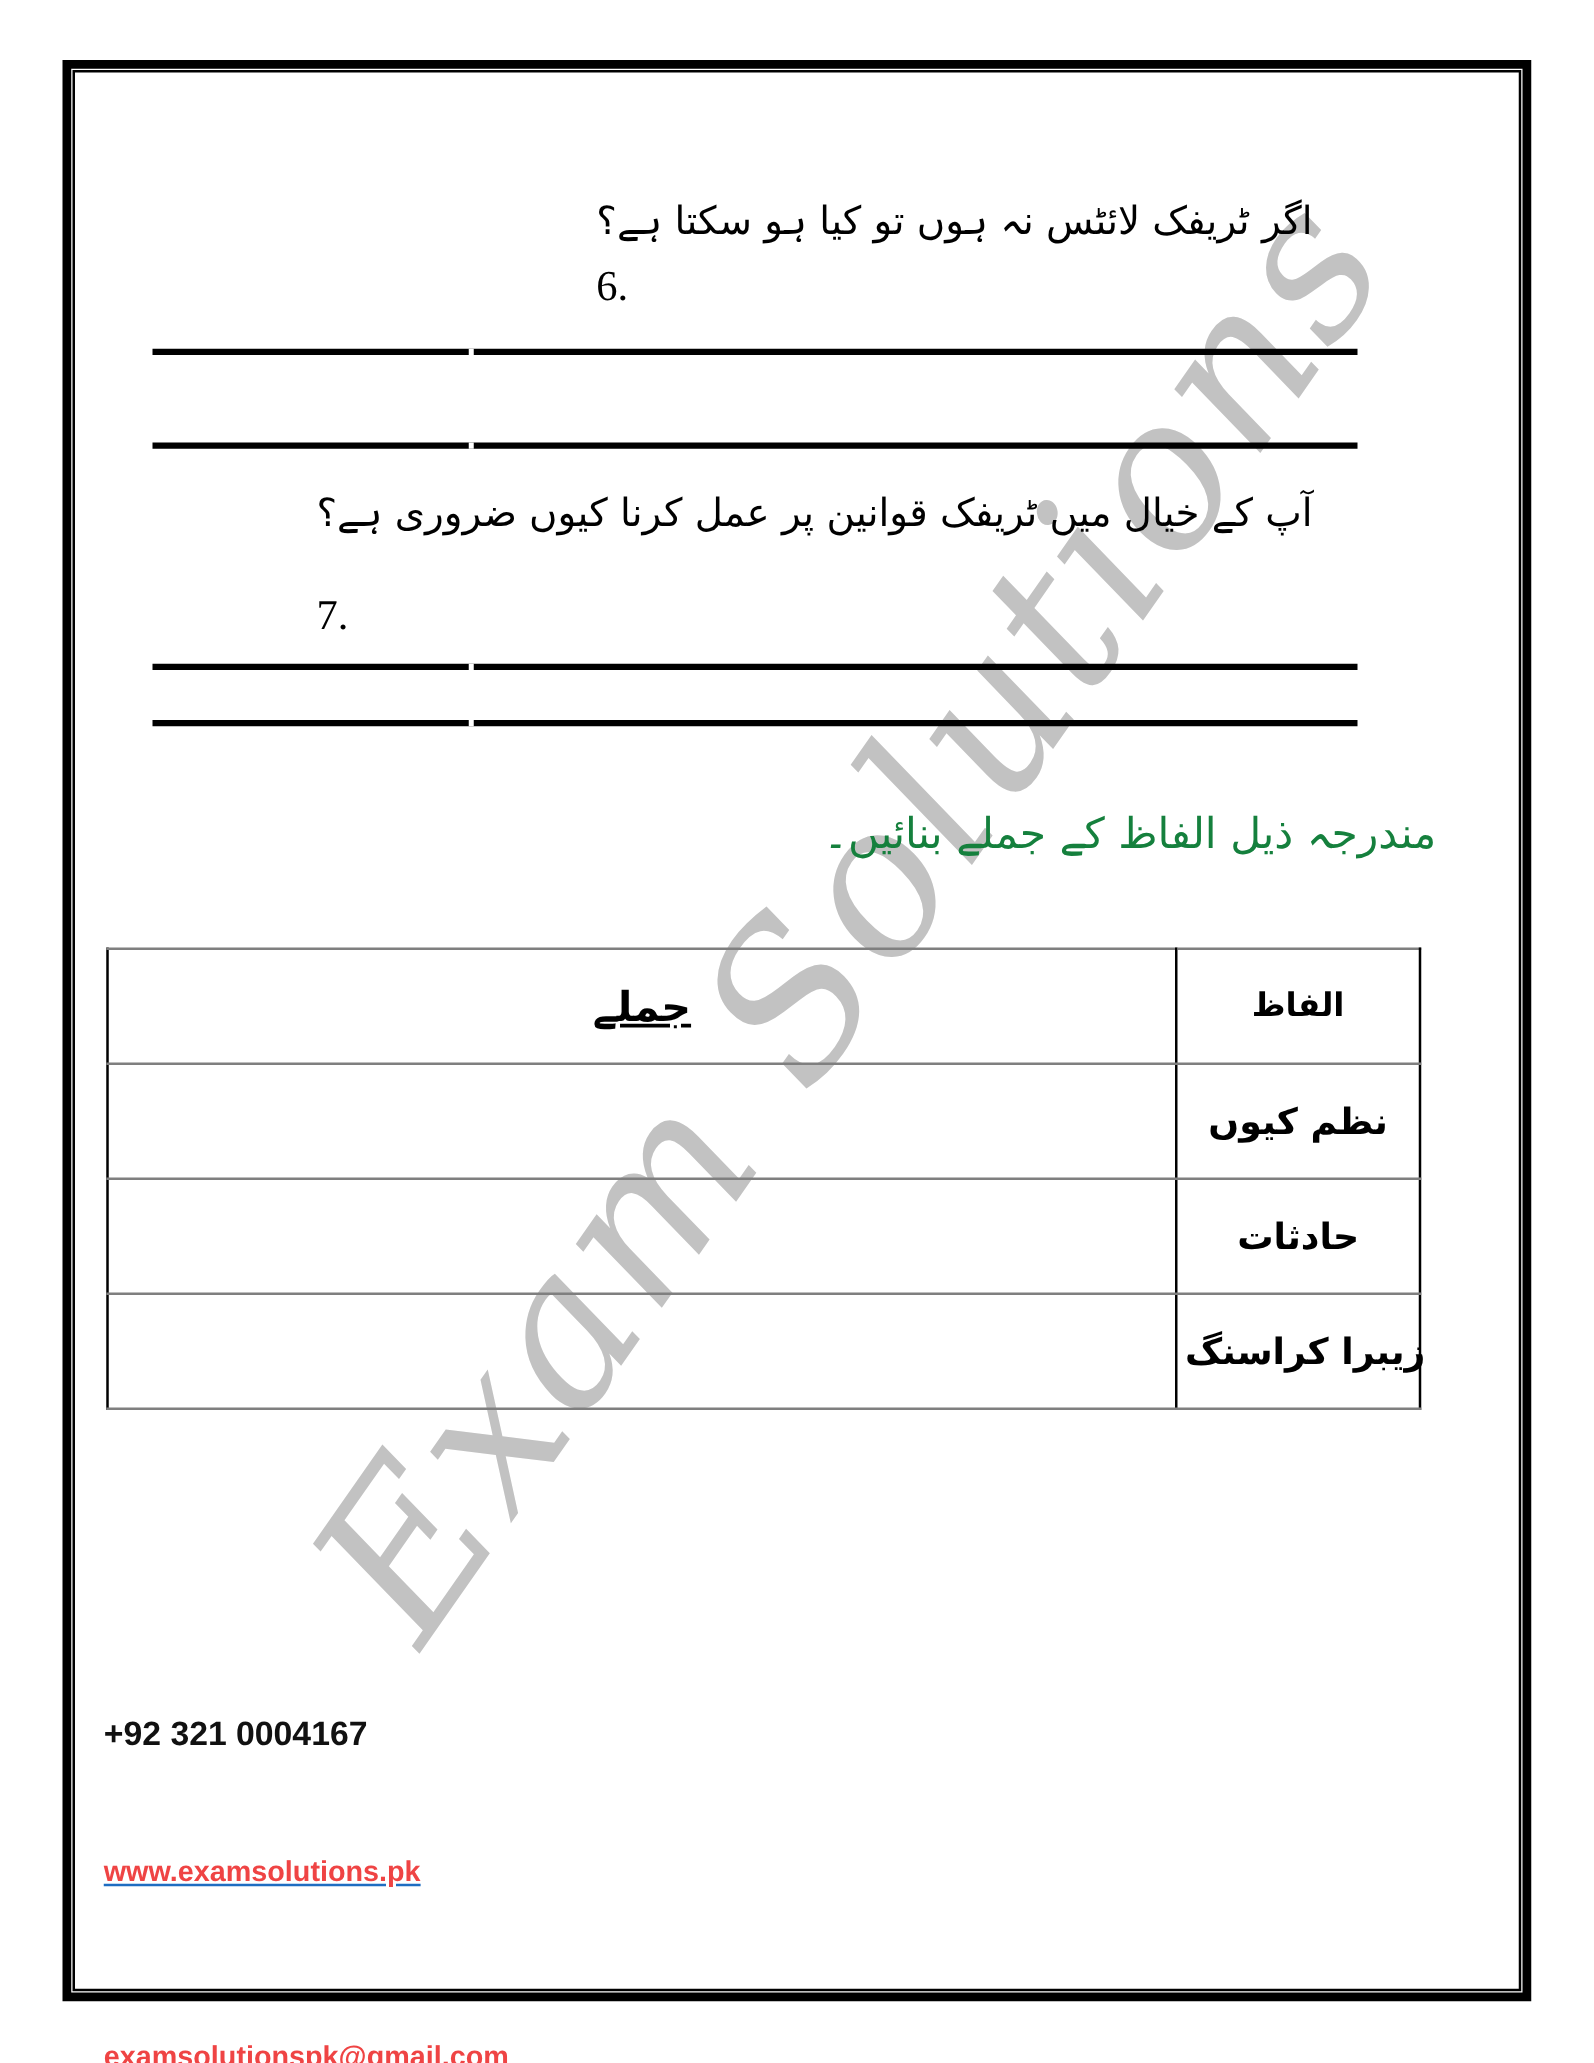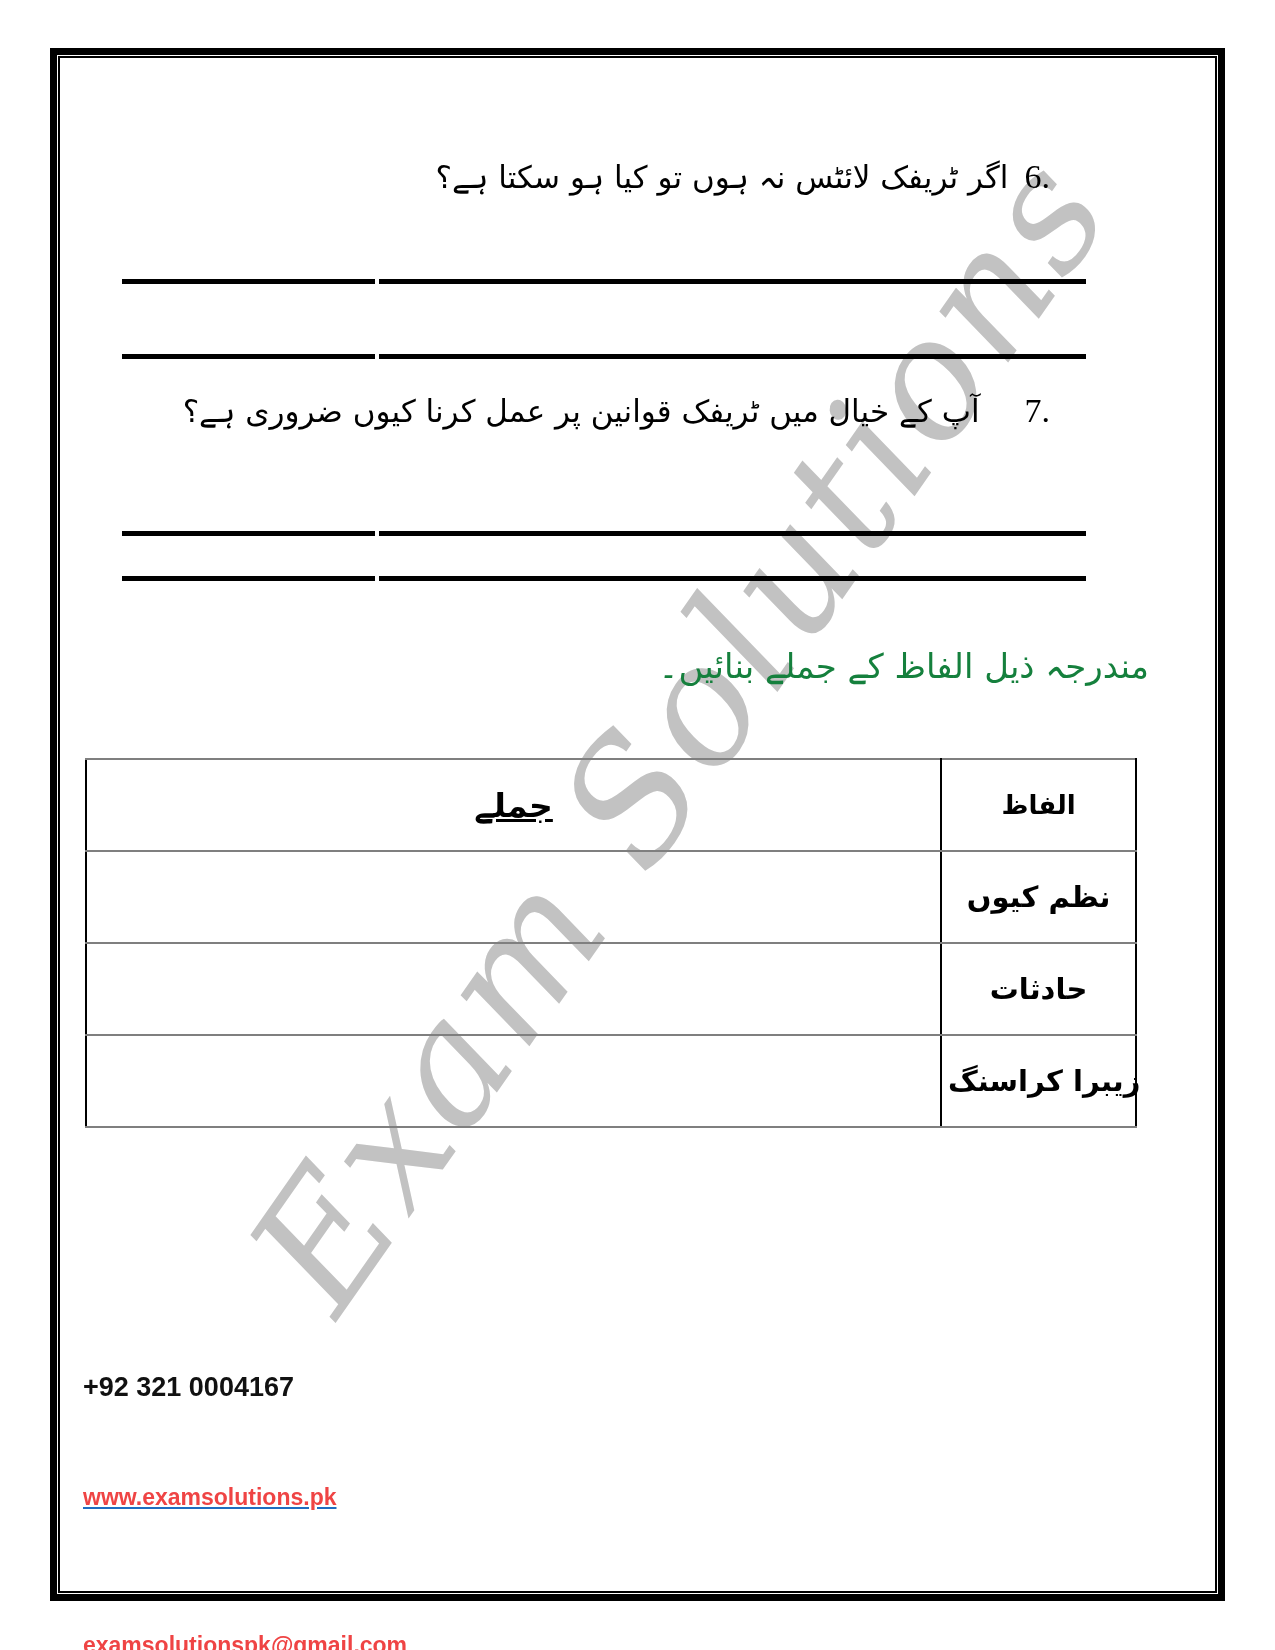--- a/index.html
+++ b/index.html
@@ -46,20 +46,21 @@
   }
 
   
   .question {
     position: absolute;
     display: flex;
     align-items: baseline;
     gap: 16px;
     z-index: 2;
     white-space: nowrap;
+    flex-direction: column;
   }
   .q-text {
     direction: rtl;
     unicode-bidi: isolate;
     font-size: 31px;
     color: #000;
   }
   .q-num {
     font-family: "Liberation Serif", serif;
     font-size: 34px;

